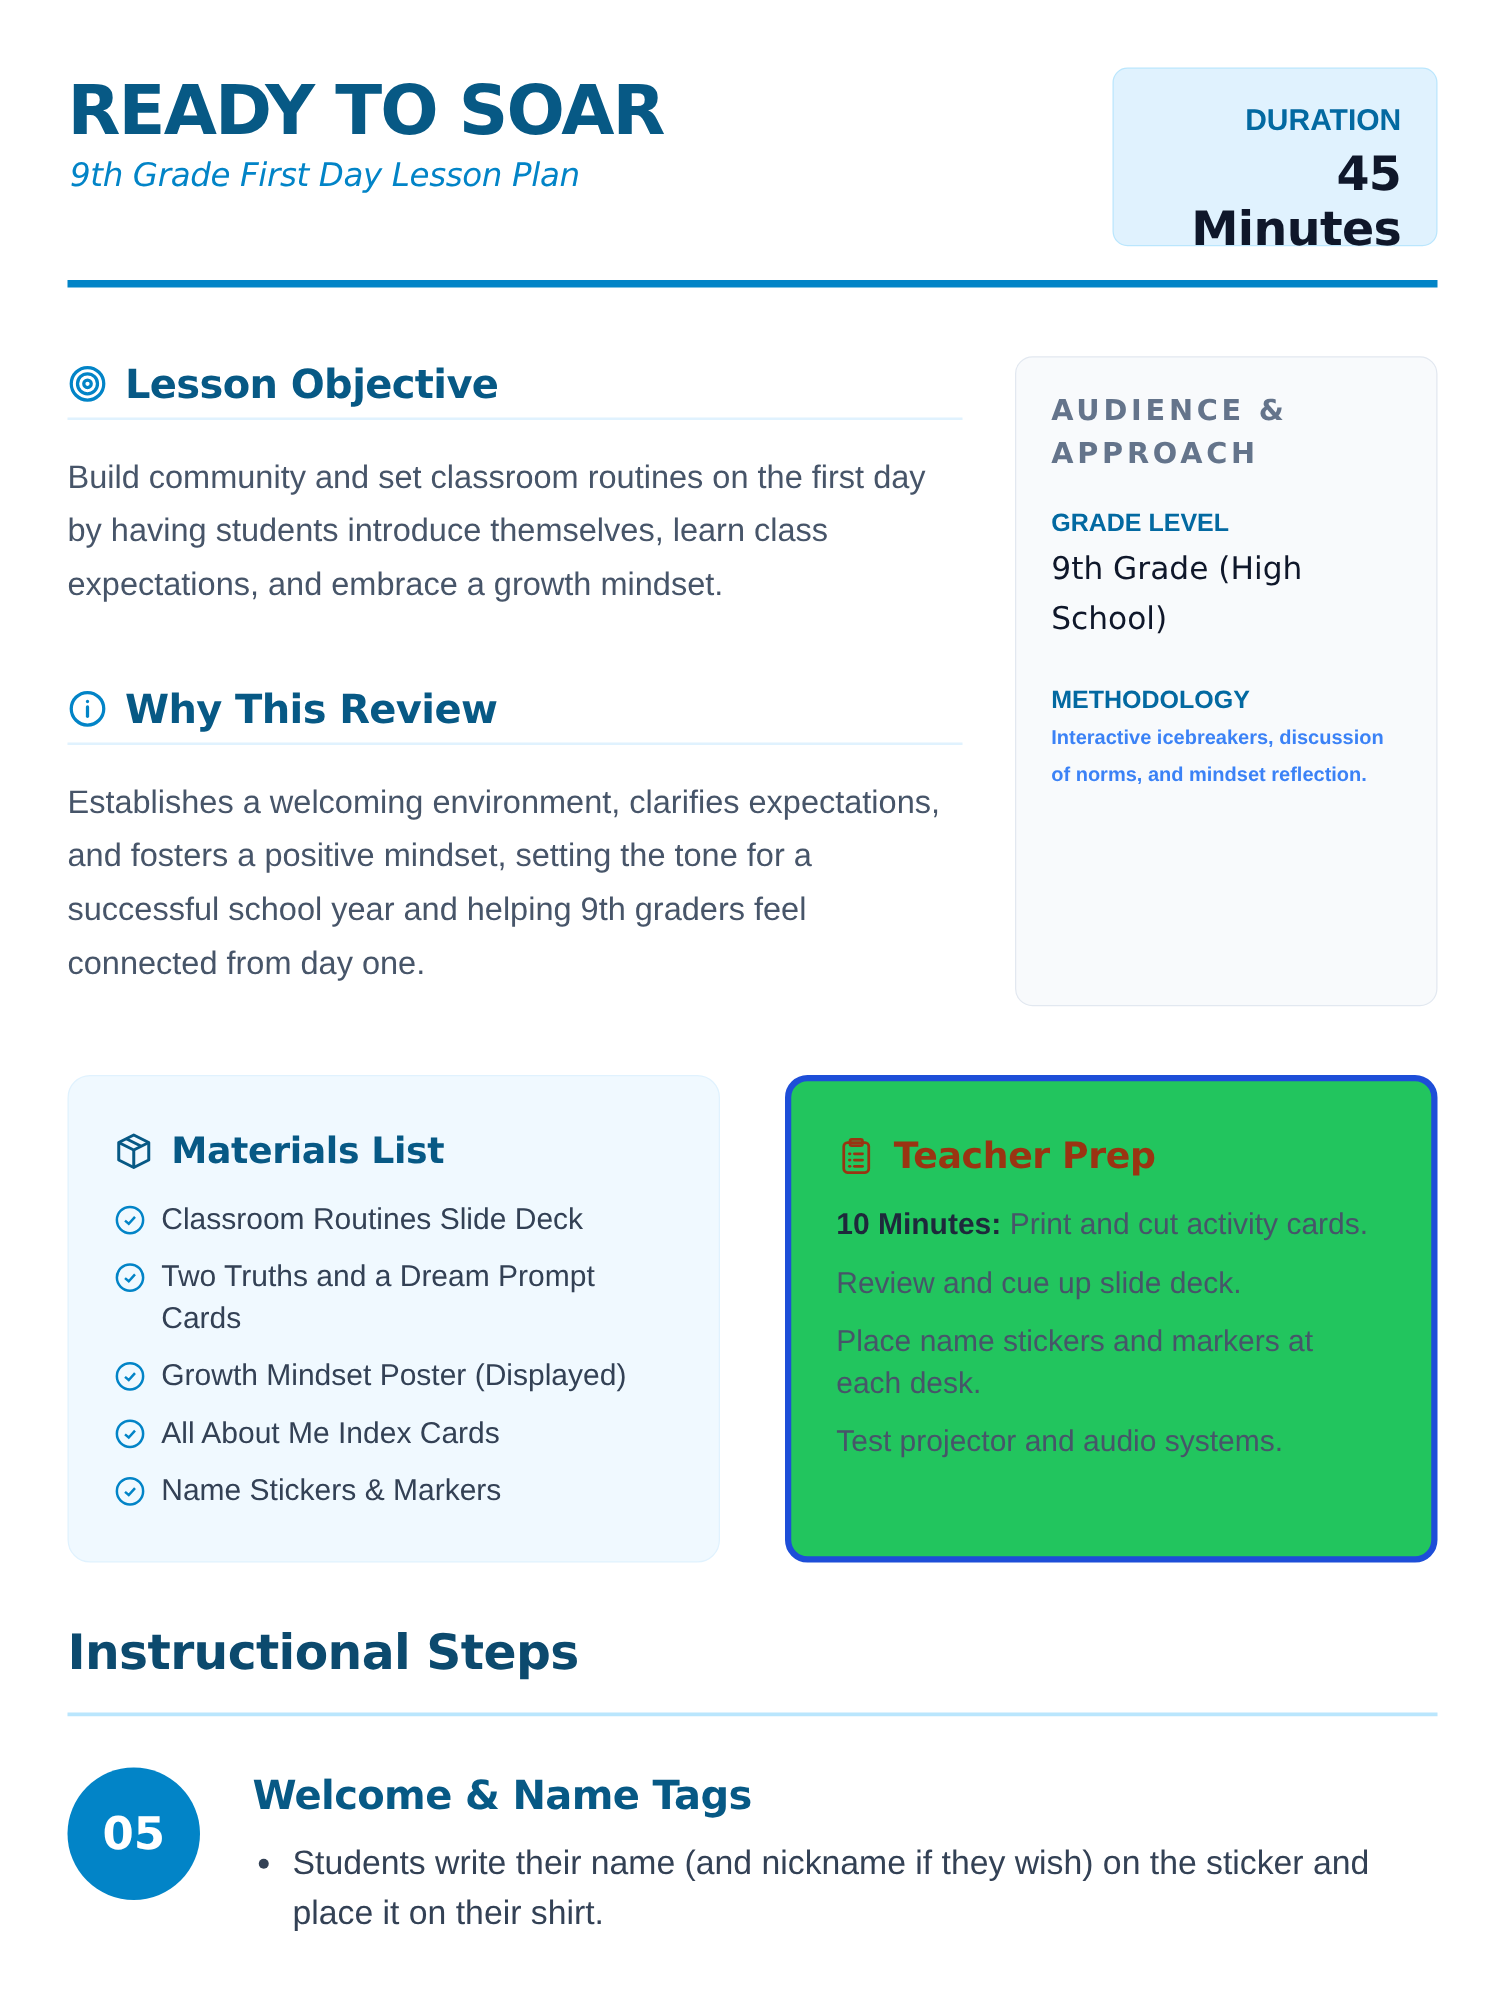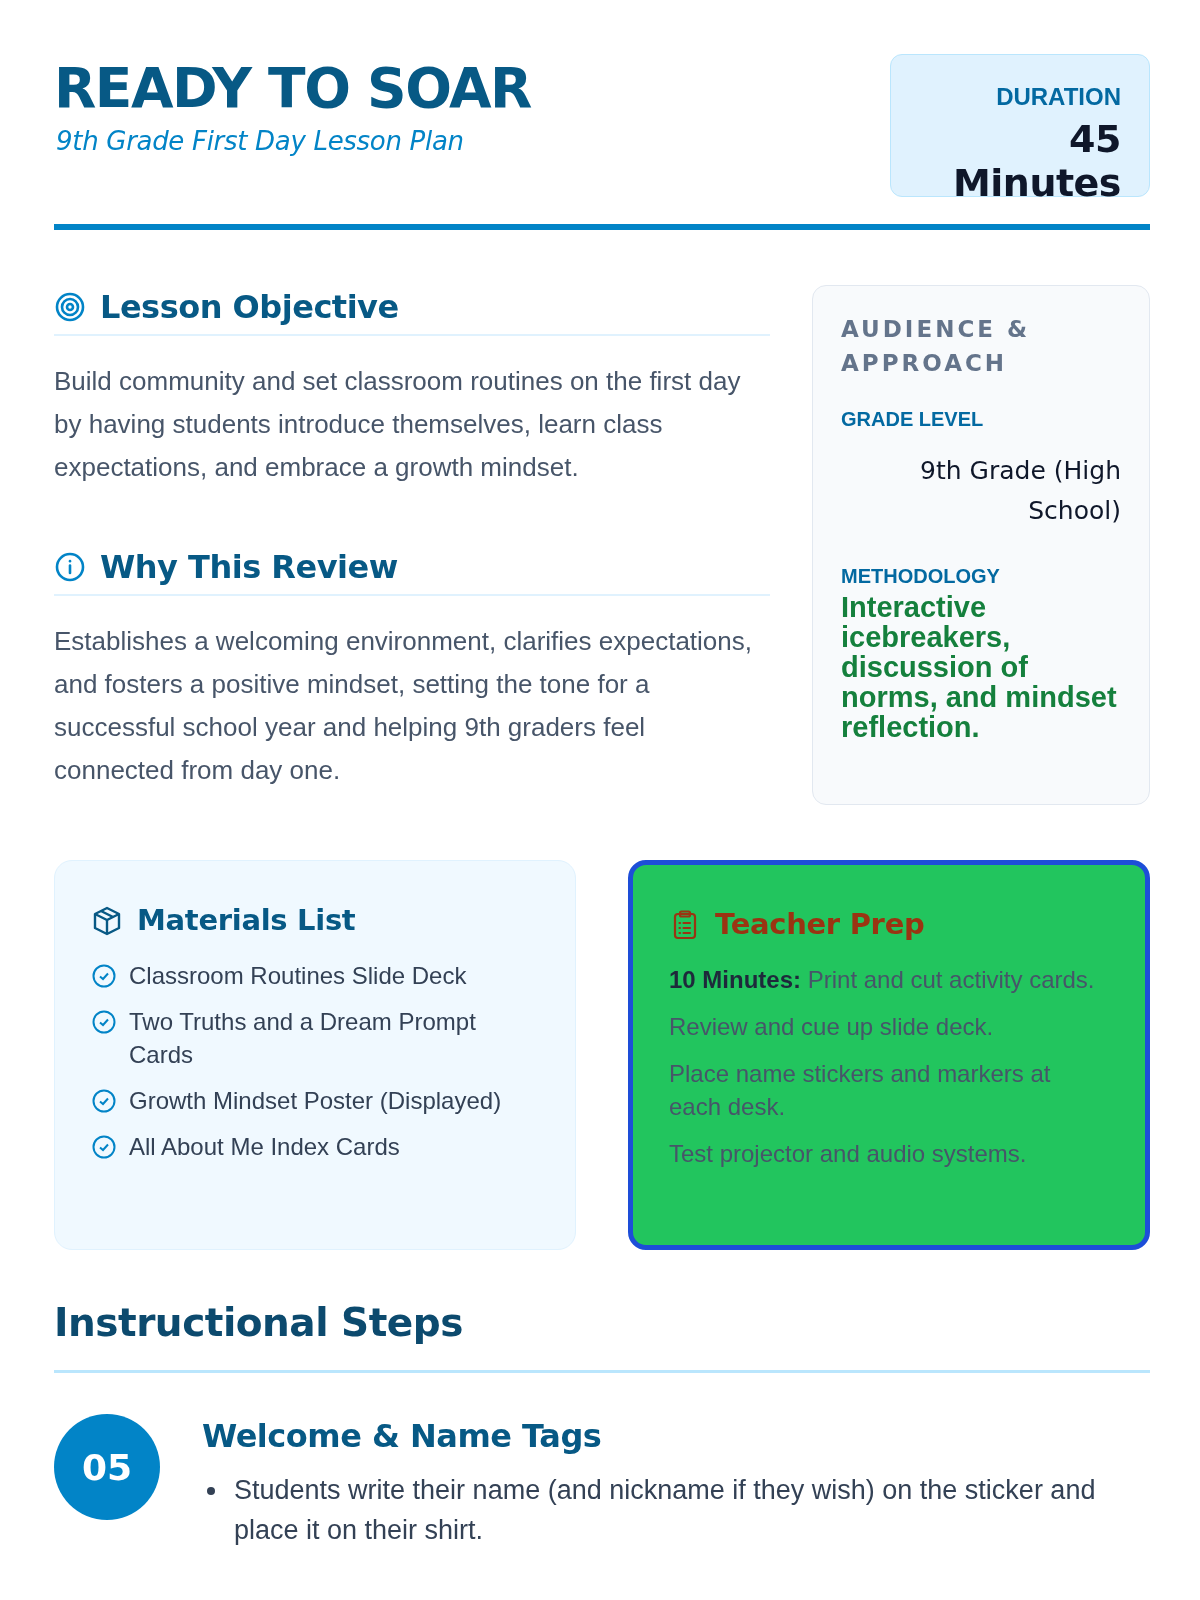--- a/index.html
+++ b/index.html
@@ -16,22 +16,22 @@
 
     .section { position: absolute; left: 54px; width: 716px; }
     .section-head { display: flex; align-items: center; height: 56px; border-bottom: 2px solid #e0f2fe; }
     .section-head svg { width: 32px; height: 32px; margin-right: 14px; }
     .section-title { font-family: "DejaVu Sans", sans-serif; font-weight: bold; font-size: 32px; color: #075985; letter-spacing: -0.5px; }
     .section-body { margin-top: 24px; font-size: 26px; line-height: 43px; color: #475569; }
 
     .aside { position: absolute; left: 812px; top: 285px; width: 338px; height: 520px; background: #f8fafc; border: 1px solid #e2e8f0; border-radius: 14px; padding: 26px 28px; }
     .aside-title { font-family: "DejaVu Sans", sans-serif; font-weight: bold; font-size: 23px; letter-spacing: 3px; color: #64748b; line-height: 34px; }
     .aside-label { font-weight: bold; font-size: 20px; color: #0369a1; margin-top: 28px; }
-    .aside-value-lg { font-family: "DejaVu Sans", sans-serif; font-size: 25px; color: #0f172a; line-height: 40px; margin-top: 20px; text-align: right; }
-    .aside-value { font-weight: bold; font-size: 29px; color: #15803d; line-height: 30px; margin-top: 4px; }
+    .aside-value-lg { font-family: "DejaVu Sans", sans-serif; font-size: 25px; color: #0f172a; line-height: 40px; margin-top: 4px; }
+    .aside-value { font-weight: bold; font-size: 16px; color: #3b82f6; line-height: 30px; margin-top: 4px; }
 
     .card { position: absolute; top: 860px; width: 522px; height: 390px; border-radius: 18px; padding: 36px 36px; }
     .card.materials { left: 54px; background: #f0f9ff; border: 1px solid #e0f2fe; }
     .card.prep { left: 628px; background: #22c55e; border: 5px solid #1d4ed8; }
     .card-head { display: flex; align-items: flex-end; height: 40px; margin-bottom: 22px; }
     .card-head svg { width: 32px; height: 32px; margin-right: 14px; }
     .card-title { font-family: "DejaVu Sans", sans-serif; font-weight: bold; font-size: 29px; letter-spacing: -0.3px; }
     .materials .card-title { color: #075985; }
     .prep .card-title { color: #9a3412; }
     .mat-item { display: flex; align-items: flex-start; margin-bottom: 13px; font-size: 24px; line-height: 33px; color: #334155; }
@@ -125,20 +125,27 @@
       </svg>
     <span>Growth Mindset Poster (Displayed)</span>
   </div>
   <div class="mat-item">
     <svg viewBox="0 0 26 26" fill="none" stroke="#0284c7" stroke-width="2">
         <circle cx="13" cy="13" r="10.5"></circle>
         <path d="M9 13.5 L12 16 L17 10.5"></path>
       </svg>
     <span>All About Me Index Cards</span>
   </div>
+  <div class="mat-item">
+    <svg viewBox="0 0 26 26" fill="none" stroke="#0284c7" stroke-width="2">
+        <circle cx="13" cy="13" r="10.5"></circle>
+        <path d="M9 13.5 L12 16 L17 10.5"></path>
+      </svg>
+    <span>Name Stickers &amp; Markers</span>
+  </div>
 </div>
 
 <div class="card prep">
   <div class="card-head">
     <svg viewBox="0 0 32 32" fill="none" stroke="#9a3412" stroke-width="2.2" stroke-linecap="round">
       <rect x="6" y="5" width="20" height="24" rx="3"></rect>
         <rect x="11" y="2.5" width="10" height="5" rx="1.5"></rect>
       <line x1="10.5" y1="14" x2="11" y2="14"></line>
         <line x1="14.5" y1="14" x2="21" y2="14"></line>
       <line x1="10.5" y1="19" x2="11" y2="19"></line>

